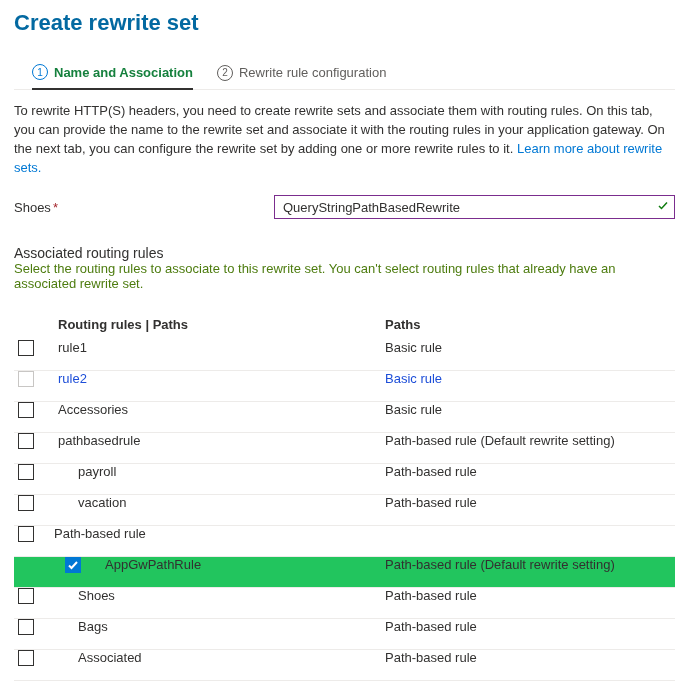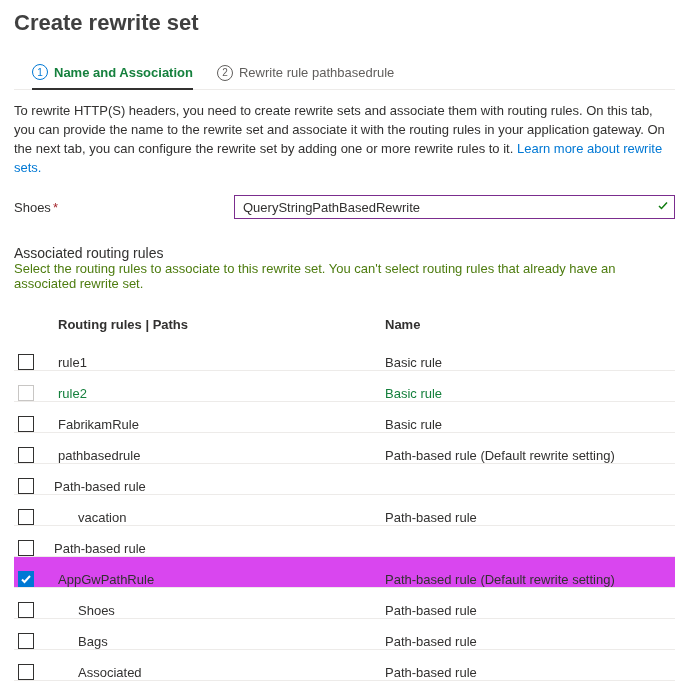--- a/index.html
+++ b/index.html
@@ -11,21 +11,21 @@
       font-family: "Segoe UI", -apple-system, BlinkMacSystemFont, sans-serif;
       font-size: 13px;
       color: #323130;
       background: #fff;
       padding: 10px 14px;
       width: 689px;
     }
     h1 {
       font-size: 22px;
       font-weight: 600;
-      color: #404040;
+      color: #0369a1;
       margin-bottom: 22px;
     }
     .wizard-steps {
       display: flex;
       align-items: center;
       gap: 24px;
       padding: 6px 0 8px 18px;
       border-bottom: 1px solid #edebe9;
       margin-bottom: 12px;
     }
@@ -83,20 +83,21 @@
       font-size: 13px;
       color: #323130;
     }
     .required {
       color: #a4262c;
       margin-left: 2px;
     }
     .input-wrap {
       position: relative;
       flex: 1;
+      margin-left: 40px;
     }
     .text-input {
       width: 100%;
       height: 24px;
       padding: 2px 26px 2px 8px;
       border: 1px solid #7b2d8e;
       font-size: 13px;
       font-family: inherit;
       color: #323130;
       outline: none;
@@ -133,33 +134,34 @@
     }
     .col-name {
       flex: 1;
       padding-left: 4px;
     }
     .col-type {
       width: 290px;
     }
     .rule-row {
       display: flex;
-      align-items: flex-end;
+      align-items: flex-start;
       height: 31px;
       border-bottom: 1px solid #edebe9;
       font-size: 13px;
     }
     .rule-row.indent .col-name {
       padding-left: 24px;
     }
     .rule-row.disabled {
-      color: #15803d;
+      color: #1d4ed8;
     }
     .rule-row.selected {
-      background: #d946ef;
+      background: #22c55e;
+      padding-left: 47px;
     }
     .checkbox {
       width: 16px;
       height: 16px;
       border: 1px solid #323130;
       background: #fff;
       display: inline-flex;
       align-items: center;
       justify-content: center;
       cursor: pointer;
@@ -189,21 +191,21 @@
 
 <h1>Create rewrite set</h1>
 
 <div class="wizard-steps" id="wizard-steps">
     <div class="step active">
       <span class="step-num">1</span>
       <span class="step-label">Name and Association</span>
     </div>
     <div class="step">
       <span class="step-num">2</span>
-      <span class="step-label">Rewrite rule pathbasedrule</span>
+      <span class="step-label">Rewrite rule configuration</span>
     </div>
   </div>
 
 <p class="intro">
   <span>To rewrite HTTP(S) headers, you need to create rewrite sets and associate them with routing rules. On this tab, you can provide the name to the rewrite set and associate it with the routing rules in your application gateway. On the next tab, you can configure the rewrite set by adding one or more rewrite rules to it.  </span><a href="#">Learn more about rewrite sets.</a>
 </p>
 
 <div class="form-row">
   <div class="form-label">
     <span>Shoes</span><span class="required">*</span>
@@ -217,21 +219,21 @@
     </span>
   </div>
 </div>
 
 <div class="section-heading">Associated routing rules</div>
 <div class="section-sub">Select the routing rules to associate to this rewrite set. You can't select routing rules that already have an associated rewrite set.</div>
 
 <div class="rules-header">
   <div class="col-check"></div>
   <div class="col-name">Routing rules | Paths</div>
-  <div class="col-type">Name</div>
+  <div class="col-type">Paths</div>
 </div>
 
 <div id="rules-body">
     <div class="rule-row">
       <div class="col-check">
         <span class="checkbox"></span>
       </div>
       <div class="col-name">rule1</div>
       <div class="col-type">Basic rule</div>
     </div>
@@ -239,34 +241,35 @@
       <div class="col-check">
         <span class="checkbox"></span>
       </div>
       <div class="col-name">rule2</div>
       <div class="col-type">Basic rule</div>
     </div>
     <div class="rule-row">
       <div class="col-check">
         <span class="checkbox"></span>
       </div>
-      <div class="col-name">FabrikamRule</div>
+      <div class="col-name">Accessories</div>
       <div class="col-type">Basic rule</div>
     </div>
     <div class="rule-row">
       <div class="col-check">
         <span class="checkbox"></span>
       </div>
       <div class="col-name">pathbasedrule</div>
       <div class="col-type">Path-based rule (Default rewrite setting)</div>
     </div>
     <div class="rule-row indent">
       <div class="col-check">
         <span class="checkbox"></span>
       </div>
+      <div class="col-name">payroll</div>
       <div class="col-type">Path-based rule</div>
     </div>
     <div class="rule-row indent">
       <div class="col-check">
         <span class="checkbox"></span>
       </div>
       <div class="col-name">vacation</div>
       <div class="col-type">Path-based rule</div>
     </div>
     <div class="rule-row indent">

